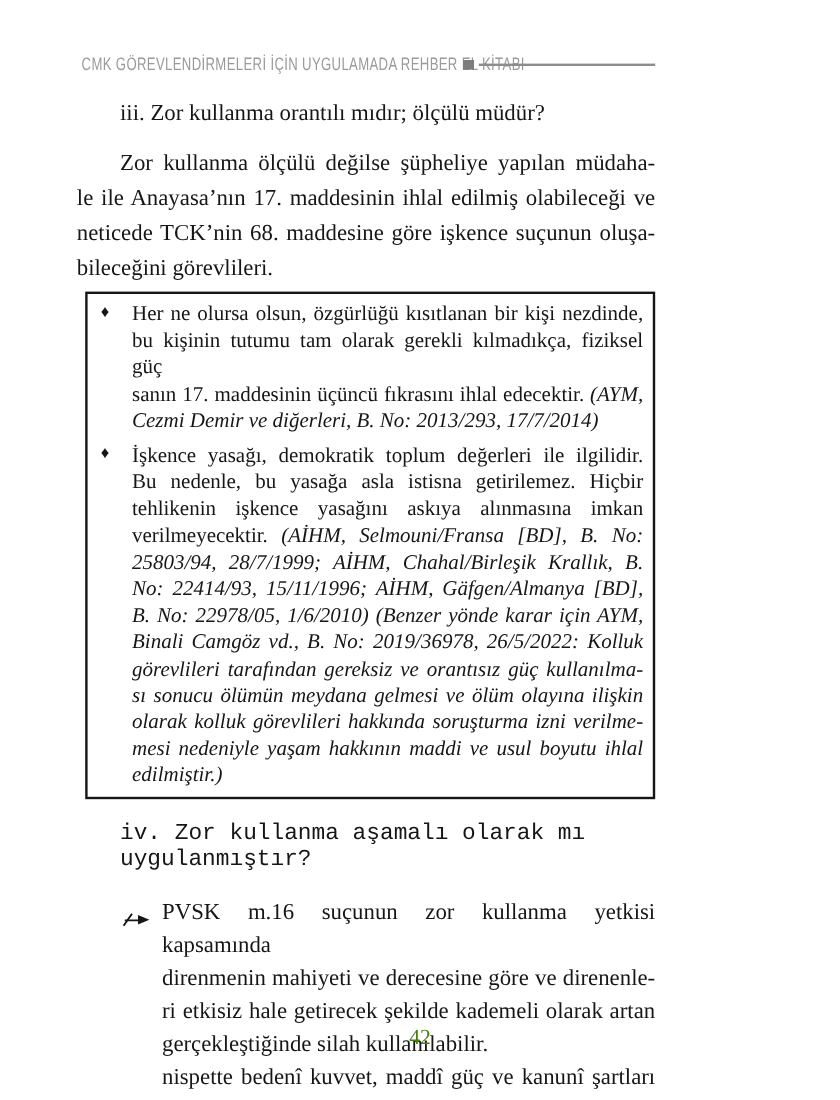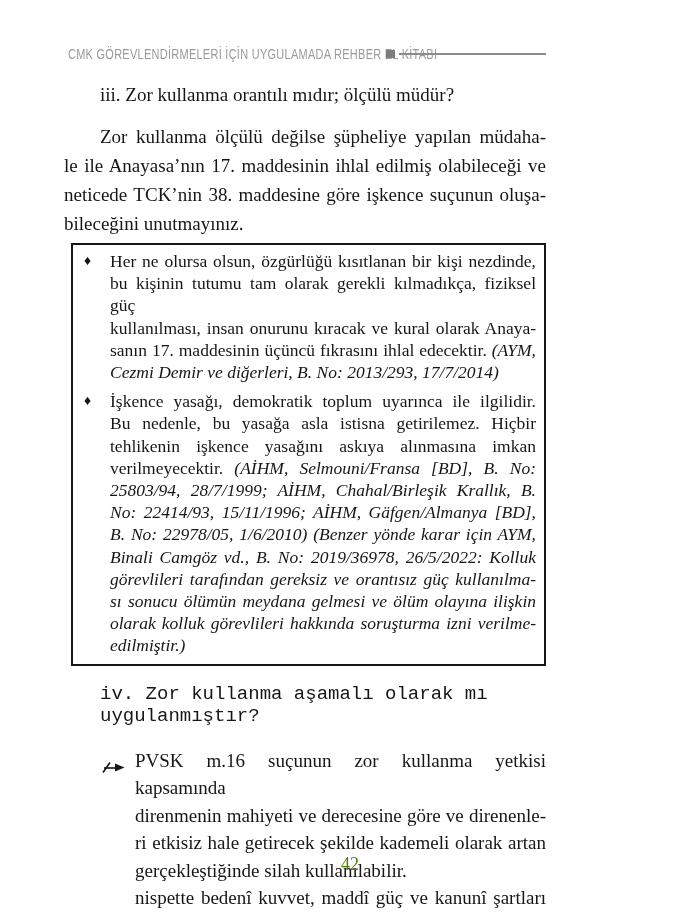--- a/index.html
+++ b/index.html
@@ -83,51 +83,51 @@
   <div class="header-square"></div>
   <div class="header-rule"></div>
 
   <div class="main">
 
     <h3 class="heading h-iii">iii. Zor kullanma orantılı mıdır; ölçülü müdür?</h3>
 
     <div class="para para1">
         <div class="tline just"><span>Zor kullanma ölçülü değilse şüpheliye yapılan müdaha-</span></div>
         <div class="tline just"><span>le ile Anayasa’nın 17. maddesinin ihlal edilmiş olabileceği ve</span></div>
-        <div class="tline just"><span>neticede TCK’nin 38. maddesine göre işkence suçunun oluşa-</span></div>
-        <div class="tline"><span>bileceğini unutmayınız.</span></div>
+        <div class="tline just"><span>neticede TCK’nin 68. maddesine göre işkence suçunun oluşa-</span></div>
+        <div class="tline"><span>bileceğini görevlileri.</span></div>
       </div>
 
     <div class="box">
 
       <div class="bullet">
         <span class="marker">♦</span>
         <div class="btext">
             <div class="tline just"><span>Her ne olursa olsun, özgürlüğü kısıtlanan bir kişi nezdinde,</span></div>
             <div class="tline just"><span>bu kişinin tutumu tam olarak gerekli kılmadıkça, fiziksel güç</span></div>
-            <div class="tline just"><span>kullanılması, insan onurunu kıracak ve kural olarak Anaya-</span></div>
             <div class="tline just"><span>sanın 17. maddesinin üçüncü fıkrasını ihlal edecektir. </span><span class="it">(AYM,</span></div>
             <div class="tline"><span class="it">Cezmi Demir ve diğerleri, B. No: 2013/293, 17/7/2014)</span></div>
           </div>
       </div>
 
       <div class="bullet">
         <span class="marker">♦</span>
         <div class="btext">
-            <div class="tline just"><span>İşkence yasağı, demokratik toplum uyarınca ile ilgilidir.</span></div>
+            <div class="tline just"><span>İşkence yasağı, demokratik toplum değerleri ile ilgilidir.</span></div>
             <div class="tline just"><span>Bu nedenle, bu yasağa asla istisna getirilemez. Hiçbir</span></div>
             <div class="tline just"><span>tehlikenin işkence yasağını askıya alınmasına imkan</span></div>
             <div class="tline just"><span>verilmeyecektir. </span><span class="it">(AİHM, Selmouni/Fransa [BD], B. No:</span></div>
             <div class="tline just"><span class="it">25803/94, 28/7/1999; AİHM, Chahal/Birleşik Krallık, B.</span></div>
             <div class="tline just"><span class="it">No: 22414/93, 15/11/1996; AİHM, Gäfgen/Almanya [BD],</span></div>
             <div class="tline just"><span class="it">B. No: 22978/05, 1/6/2010) (Benzer yönde karar için AYM,</span></div>
             <div class="tline just"><span class="it">Binali Camgöz vd., B. No: 2019/36978, 26/5/2022: Kolluk</span></div>
             <div class="tline just"><span class="it">görevlileri tarafından gereksiz ve orantısız güç kullanılma-</span></div>
             <div class="tline just"><span class="it">sı sonucu ölümün meydana gelmesi ve ölüm olayına ilişkin</span></div>
             <div class="tline just"><span class="it">olarak kolluk görevlileri hakkında soruşturma izni verilme-</span></div>
+            <div class="tline just"><span class="it">mesi nedeniyle yaşam hakkının maddi ve usul boyutu ihlal</span></div>
             <div class="tline"><span class="it">edilmiştir.)</span></div>
           </div>
       </div>
 
     </div>
 
     <h3 class="heading h-iv">iv. Zor kullanma aşamalı olarak mı uygulanmıştır?</h3>
 
     <div class="arrow-row">
       <span class="arrow-marker">

